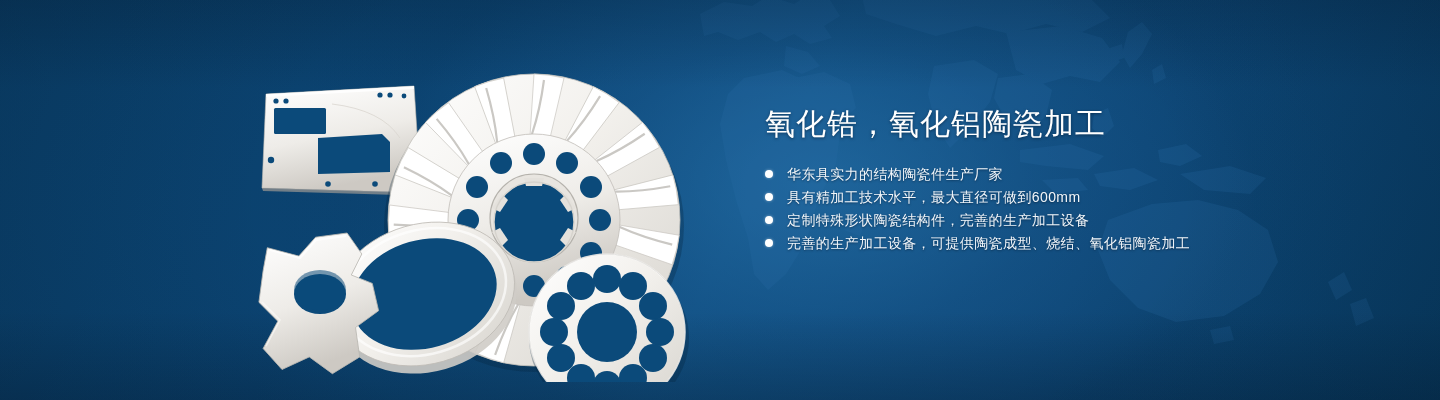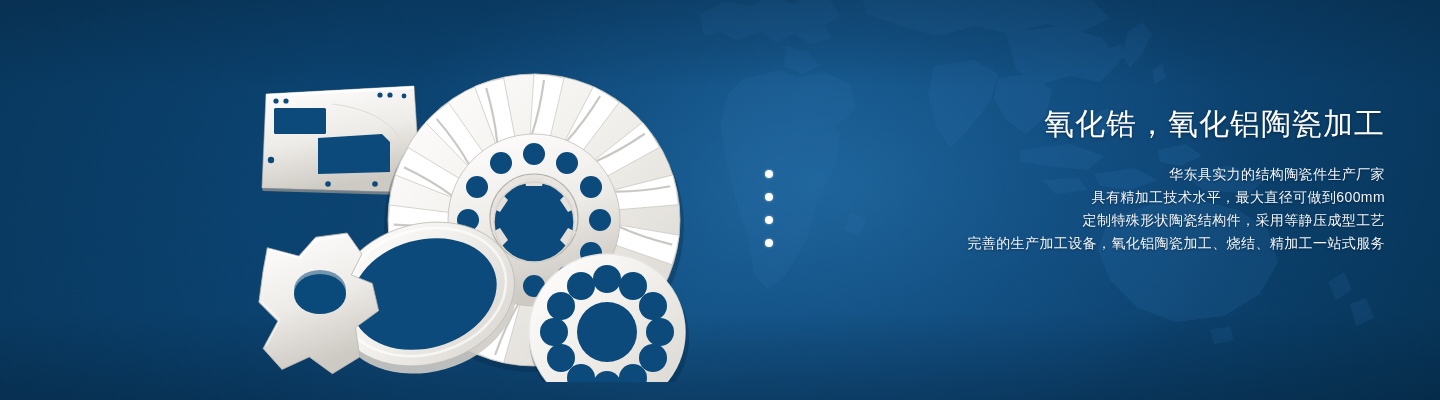--- a/index.html
+++ b/index.html
@@ -32,29 +32,29 @@
       radial-gradient(ellipse 1100px 640px at 50% 50%, rgba(0,0,0,0) 42%, rgba(3,28,50,.40) 100%),
       linear-gradient(to bottom, rgba(5,32,56,.30) 0%, rgba(0,0,0,0) 22%, rgba(0,0,0,0) 78%, rgba(4,28,50,.34) 100%);
   }
   .bg-map{
     position:absolute;top:-26px;left:690px;width:760px;height:400px;
     opacity:.40;
   }
   .bg-map svg{display:block;width:100%;height:100%;}
 
   
-  .text-col{position:absolute;left:765px;top:104px;width:620px;text-align:right;}
+  .text-col{position:absolute;left:765px;top:104px;width:620px;}
   .headline{
     font-size:30px;line-height:1.3;color:#ffffff;letter-spacing:1px;
     font-weight:400;margin:0 0 24px 0;white-space:nowrap;
     text-shadow:0 1px 3px rgba(0,20,40,.55);
   }
   .bullets{list-style:none;margin:0;padding:0;}
   .bullets li{
-    position:relative;padding-left:8px;margin-bottom:9px;
+    position:relative;padding-left:22px;margin-bottom:9px;
     font-size:14px;line-height:14px;color:#f2f6fa;letter-spacing:.4px;
     white-space:nowrap;text-shadow:0 1px 2px rgba(0,18,36,.5);
   }
   .bullets li .dot{
     position:absolute;left:0;top:3px;width:8px;height:8px;border-radius:50%;
     background:#ffffff;box-shadow:0 0 3px rgba(255,255,255,.45);
   }
 
   
   .products{position:absolute;left:232px;top:42px;width:470px;height:340px;}
@@ -283,22 +283,22 @@
       <li>
         <span class="dot"></span>
         <span>华东具实力的结构陶瓷件生产厂家</span>
       </li>
       <li>
         <span class="dot"></span>
         <span>具有精加工技术水平，最大直径可做到600mm</span>
       </li>
       <li>
         <span class="dot"></span>
-        <span>定制特殊形状陶瓷结构件，采用等静压成型工艺</span>
+        <span>定制特殊形状陶瓷结构件，完善的生产加工设备</span>
       </li>
       <li>
         <span class="dot"></span>
-        <span>完善的生产加工设备，氧化铝陶瓷加工、烧结、精加工一站式服务</span>
+        <span>完善的生产加工设备，可提供陶瓷成型、烧结、氧化铝陶瓷加工</span>
       </li>
     </ul>
   </div>
 
 </div>
 
 </body></html>

